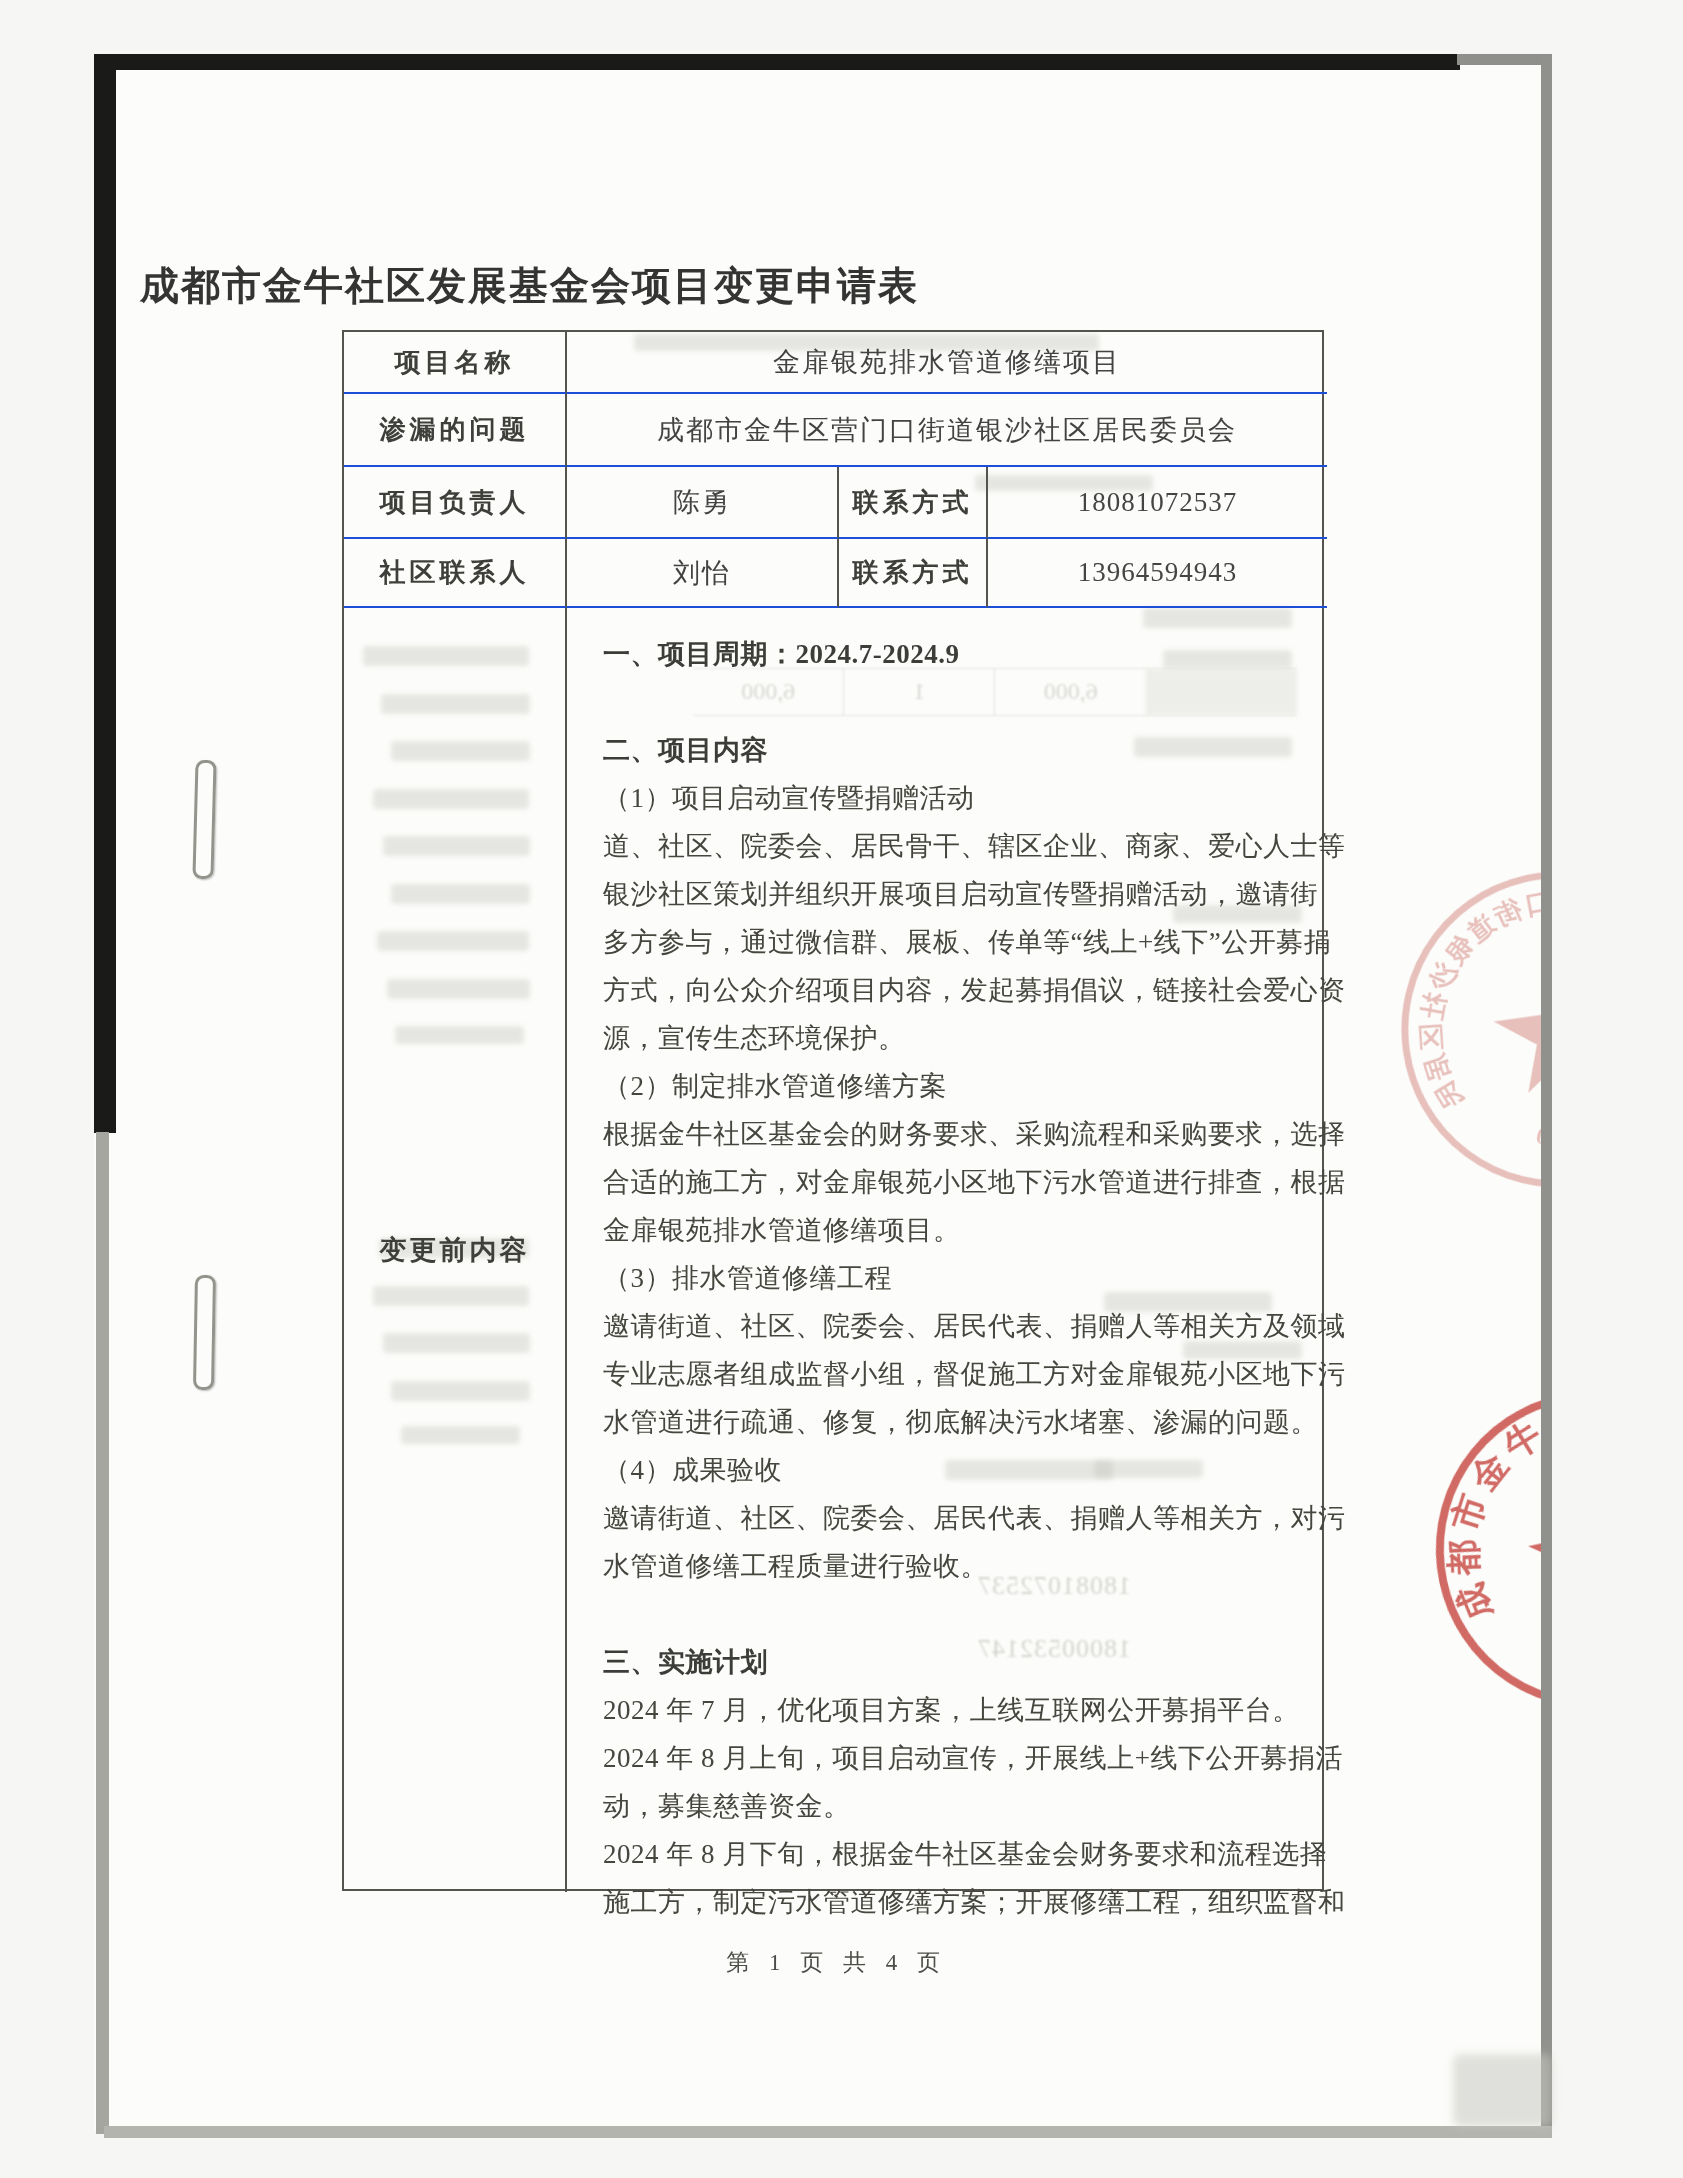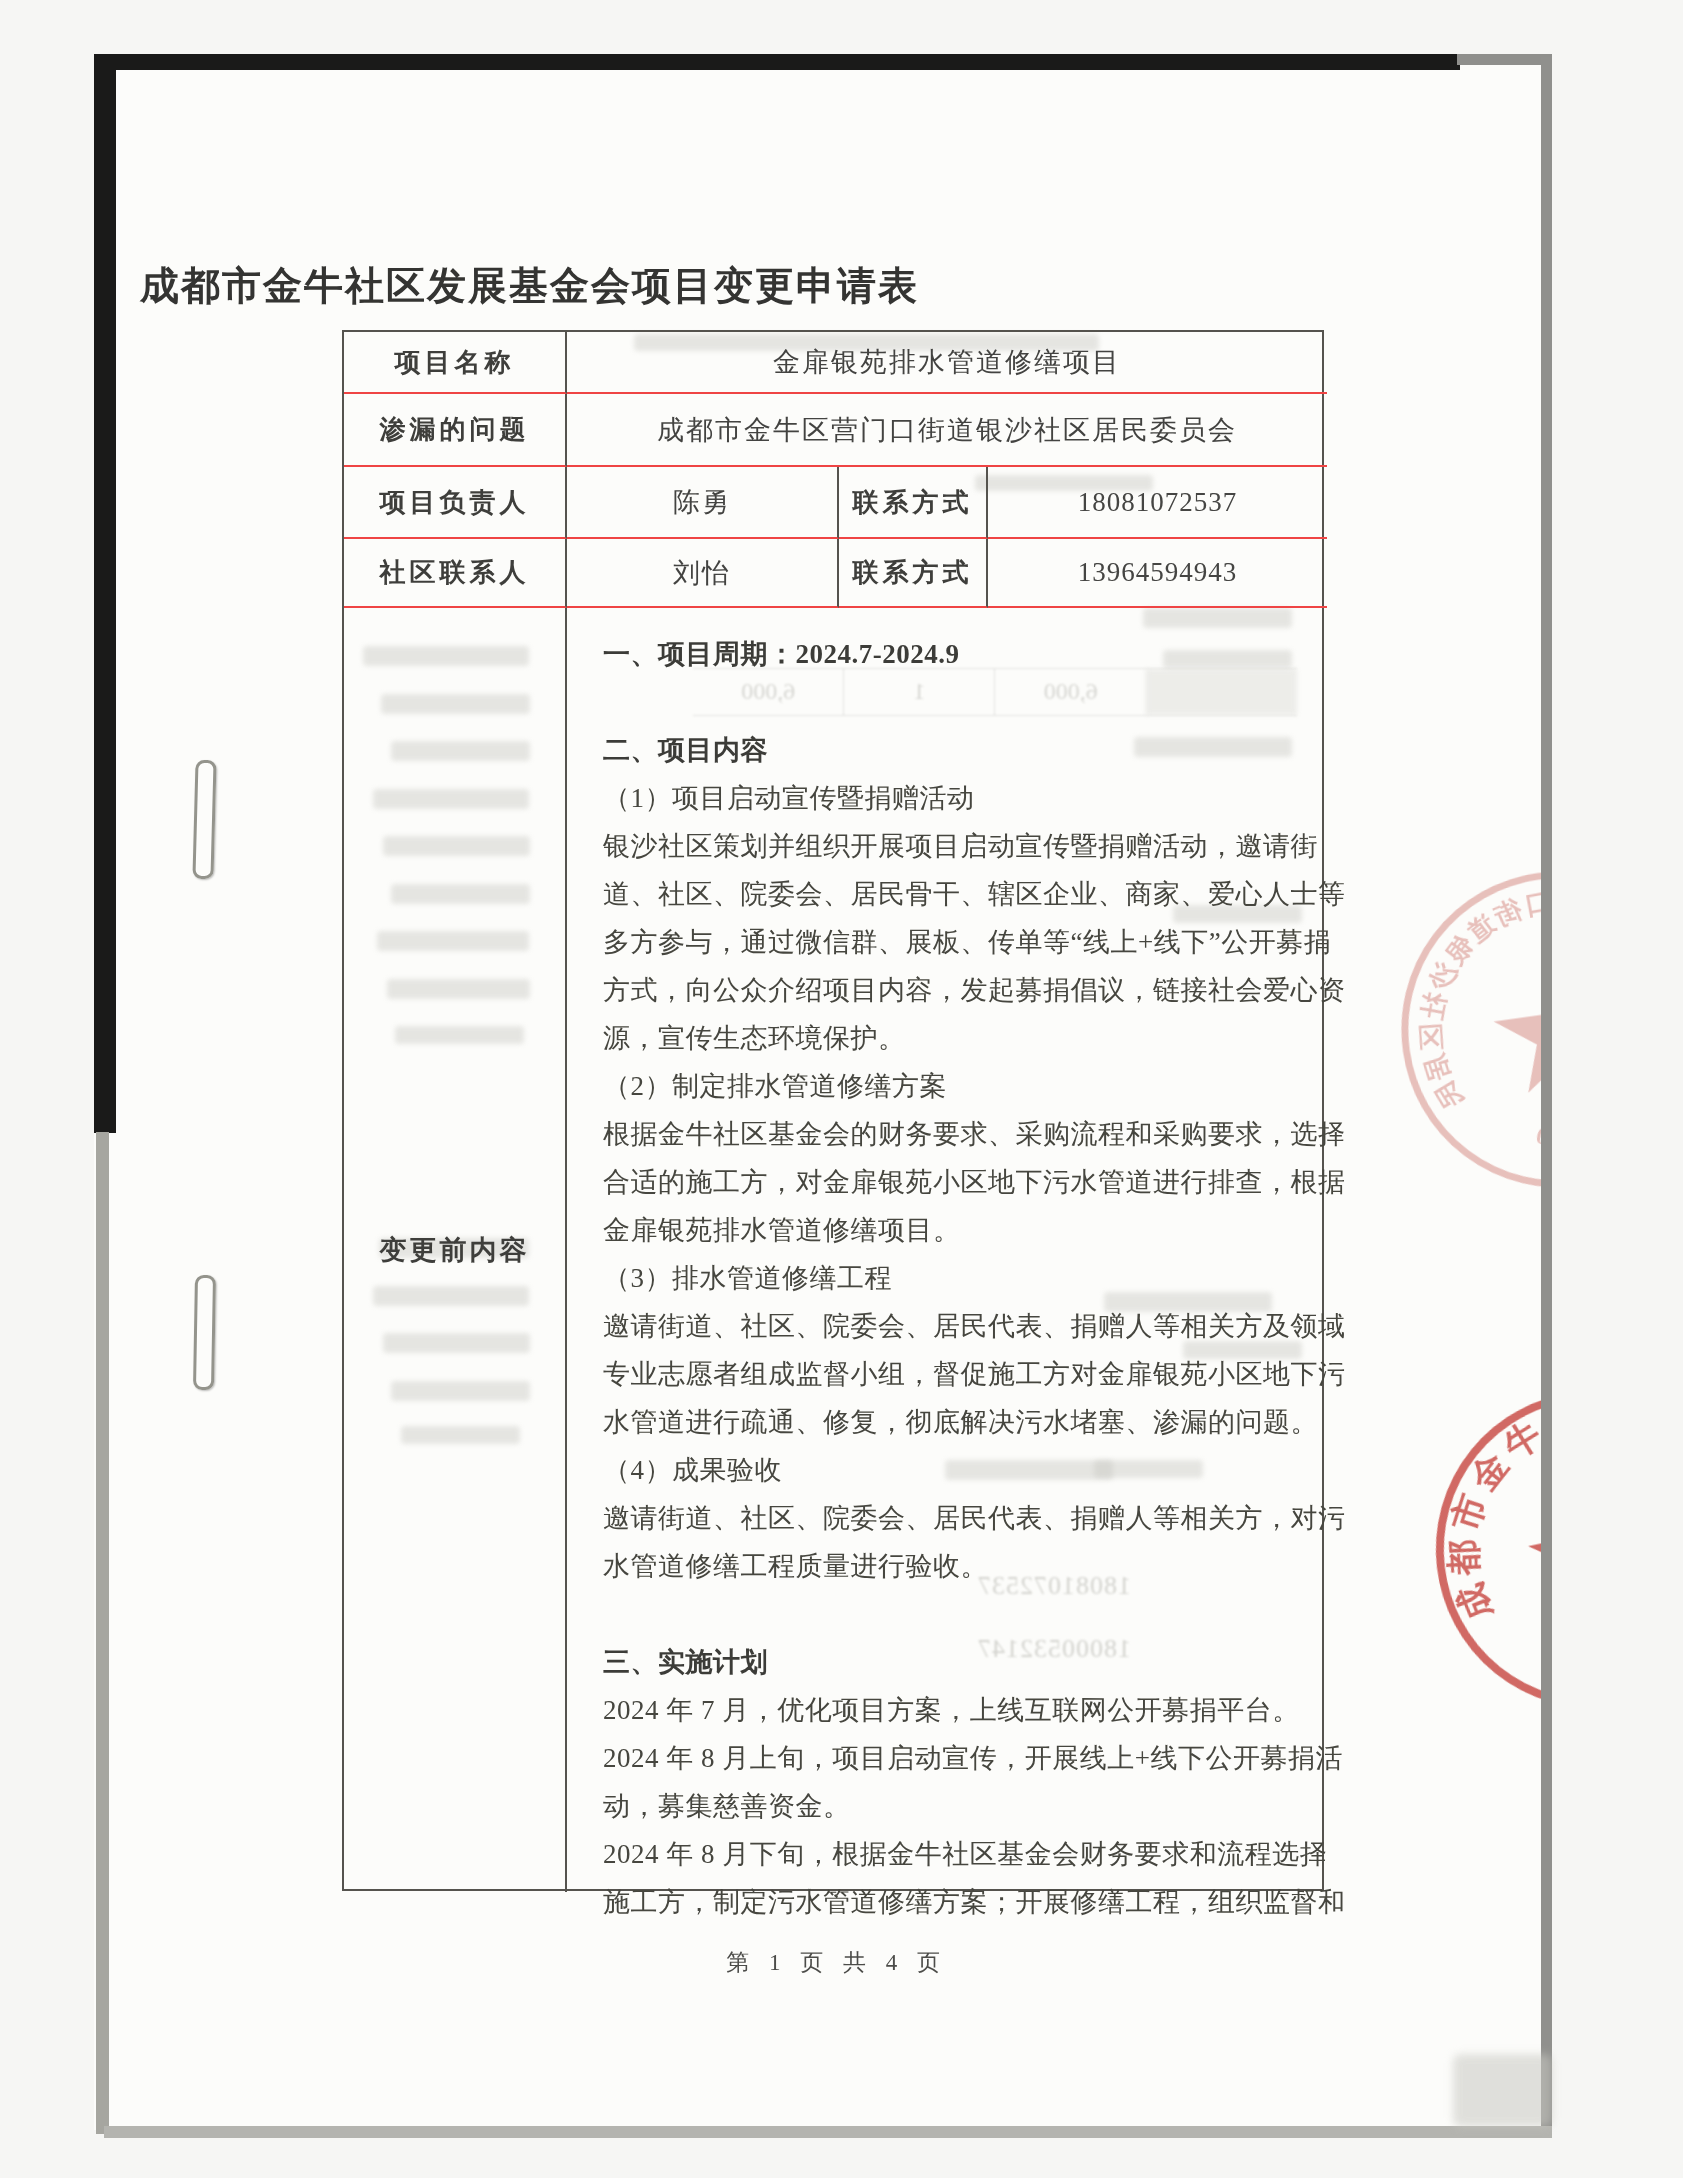--- a/index.html
+++ b/index.html
@@ -40,21 +40,21 @@
     font-size:23px; letter-spacing:7px; color:#4c4c49;
   }
   
   .info-table {
     position:absolute; left:248px; top:276px; width:982px; height:1561px; z-index:2;
     display:grid; grid-template-columns:223px 272px 149px 339px;
     grid-template-rows:62px 73px 72px 69px 1284px;
     border:2px solid #55534e; box-sizing:border-box;
   }
   .cell {
-    border-right:2px solid #55534e; border-bottom:2px solid #ef4444; box-sizing:border-box;
+    border-right:2px solid #55534e; border-bottom:2px solid #1d4ed8; box-sizing:border-box;
     display:flex; align-items:center; justify-content:center; overflow:visible;
   }
   .cell.no-r { border-right:none; }
   .cell.no-b { border-bottom:none; }
   .cell.span3 { grid-column:2/5; }
   .lbl  { font-size:26px; font-weight:700; letter-spacing:4px; color:#3e3e3b; }
   .val  { font-size:27px; letter-spacing:2px; color:#434341; }
   .num  { font-size:27px; letter-spacing:1px; }
   .change-lbl { font-size:27px; font-weight:700; letter-spacing:3px; color:#3e3e3b; }
   
@@ -175,22 +175,22 @@
 
       <div class="cell no-b">
           <span class="change-lbl">变更前内容</span>
         </div>
       <div class="cell content-cell no-b">
 
       <div class="cline bold">一、项目周期：2024.7-2024.9</div>
           <div class="cline blank">&nbsp;</div>
           <div class="cline bold">二、项目内容</div>
           <div class="cline">（1）项目启动宣传暨捐赠活动</div>
+          <div class="cline">道、社区、院委会、居民骨干、辖区企业、商家、爱心人士等</div>
           <div class="cline">银沙社区策划并组织开展项目启动宣传暨捐赠活动，邀请街</div>
-          <div class="cline">道、社区、院委会、居民骨干、辖区企业、商家、爱心人士等</div>
           <div class="cline">多方参与，通过微信群、展板、传单等“线上+线下”公开募捐</div>
           <div class="cline">方式，向公众介绍项目内容，发起募捐倡议，链接社会爱心资</div>
           <div class="cline">源，宣传生态环境保护。</div>
           <div class="cline">（2）制定排水管道修缮方案</div>
           <div class="cline">根据金牛社区基金会的财务要求、采购流程和采购要求，选择</div>
           <div class="cline">合适的施工方，对金扉银苑小区地下污水管道进行排查，根据</div>
           <div class="cline">金扉银苑排水管道修缮项目。</div>
           <div class="cline">（3）排水管道修缮工程</div>
           <div class="cline">邀请街道、社区、院委会、居民代表、捐赠人等相关方及领域</div>
           <div class="cline">专业志愿者组成监督小组，督促施工方对金扉银苑小区地下污</div>

